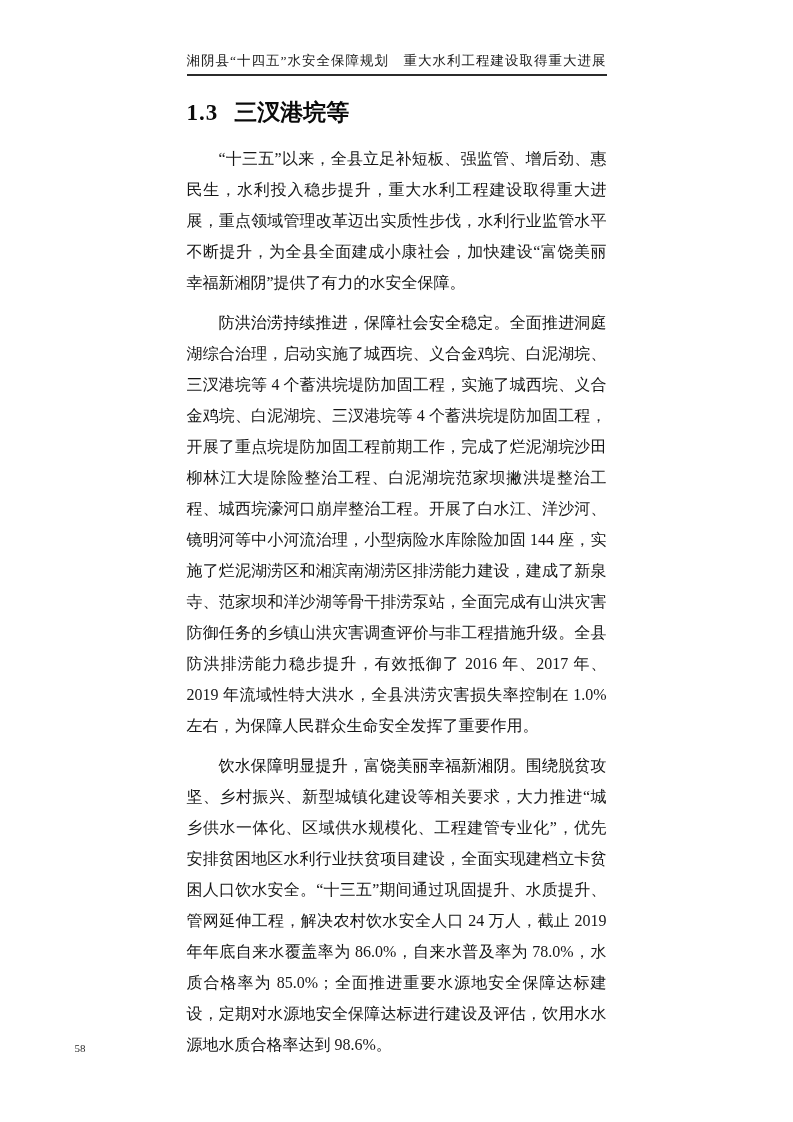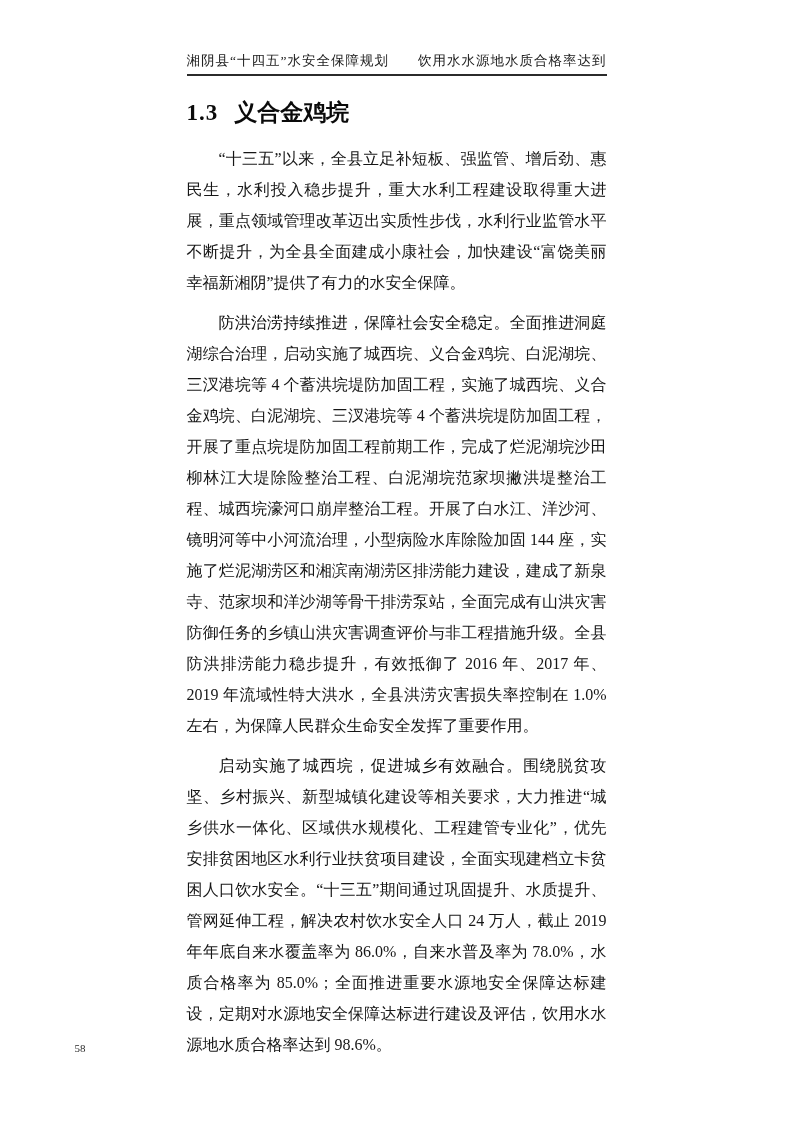--- a/index.html
+++ b/index.html
@@ -69,33 +69,33 @@
     color: #2a2a2a;
   }
 </style>
 </head>
 <body>
 
 <div class="page">
 
   <div class="header">
     <span>湘阴县“十四五”水安全保障规划</span>
-    <span>饮用水水源地水质合格率达到</span>
+    <span>重大水利工程建设取得重大进展</span>
   </div>
 
   <h1 class="section-title">
-    <span class="num">1.3</span><span>义合金鸡垸</span>
+    <span class="num">1.3</span><span>三汊港垸等</span>
   </h1>
 
   <div class="content">
     <p class="para"><span class="lead"></span><span>“十三五”以来，全县立足补短板、强监管、增后劲、惠民生，水利投入稳步提升，重大水利工程建设取得重大进展，重点领域管理改革迈出实质性步伐，水利行业监管水平不断提升，为全县全面建成小康社会，加快建设“富饶美丽幸福新湘阴”提供了有力的水安全保障。</span></p>
 
     <p class="para"><span class="lead">防洪治涝持续推进，保障社会安全稳定。</span><span>全面推进洞庭湖综合治理，启动实施了城西垸、义合金鸡垸、白泥湖垸、三汊港垸等 4 个蓄洪垸堤防加固工程，实施了城西垸、义合金鸡垸、白泥湖垸、三汊港垸等 4 个蓄洪垸堤防加固工程，开展了重点垸堤防加固工程前期工作，完成了烂泥湖垸沙田柳林江大堤除险整治工程、白泥湖垸范家坝撇洪堤整治工程、城西垸濠河口崩岸整治工程。开展了白水江、洋沙河、镜明河等中小河流治理，小型病险水库除险加固 144 座，实施了烂泥湖涝区和湘滨南湖涝区排涝能力建设，建成了新泉寺、范家坝和洋沙湖等骨干排涝泵站，全面完成有山洪灾害防御任务的乡镇山洪灾害调查评价与非工程措施升级。全县防洪排涝能力稳步提升，有效抵御了 2016 年、2017 年、2019 年流域性特大洪水，全县洪涝灾害损失率控制在 1.0%左右，为保障人民群众生命安全发挥了重要作用。</span></p>
 
-    <p class="para"><span class="lead">启动实施了城西垸，促进城乡有效融合。</span><span>围绕脱贫攻坚、乡村振兴、新型城镇化建设等相关要求，大力推进“城乡供水一体化、区域供水规模化、工程建管专业化”，优先安排贫困地区水利行业扶贫项目建设，全面实现建档立卡贫困人口饮水安全。“十三五”期间通过巩固提升、水质提升、管网延伸工程，解决农村饮水安全人口 24 万人，截止 2019 年年底自来水覆盖率为 86.0%，自来水普及率为 78.0%，水质合格率为 85.0%；全面推进重要水源地安全保障达标建设，定期对水源地安全保障达标进行建设及评估，饮用水水源地水质合格率达到 98.6%。</span></p>
+    <p class="para"><span class="lead">饮水保障明显提升，富饶美丽幸福新湘阴。</span><span>围绕脱贫攻坚、乡村振兴、新型城镇化建设等相关要求，大力推进“城乡供水一体化、区域供水规模化、工程建管专业化”，优先安排贫困地区水利行业扶贫项目建设，全面实现建档立卡贫困人口饮水安全。“十三五”期间通过巩固提升、水质提升、管网延伸工程，解决农村饮水安全人口 24 万人，截止 2019 年年底自来水覆盖率为 86.0%，自来水普及率为 78.0%，水质合格率为 85.0%；全面推进重要水源地安全保障达标建设，定期对水源地安全保障达标进行建设及评估，饮用水水源地水质合格率达到 98.6%。</span></p>
 
   </div>
 
   <div class="footer">
     <span>58</span>
   </div>
 
 </div>
 
 </body></html>

